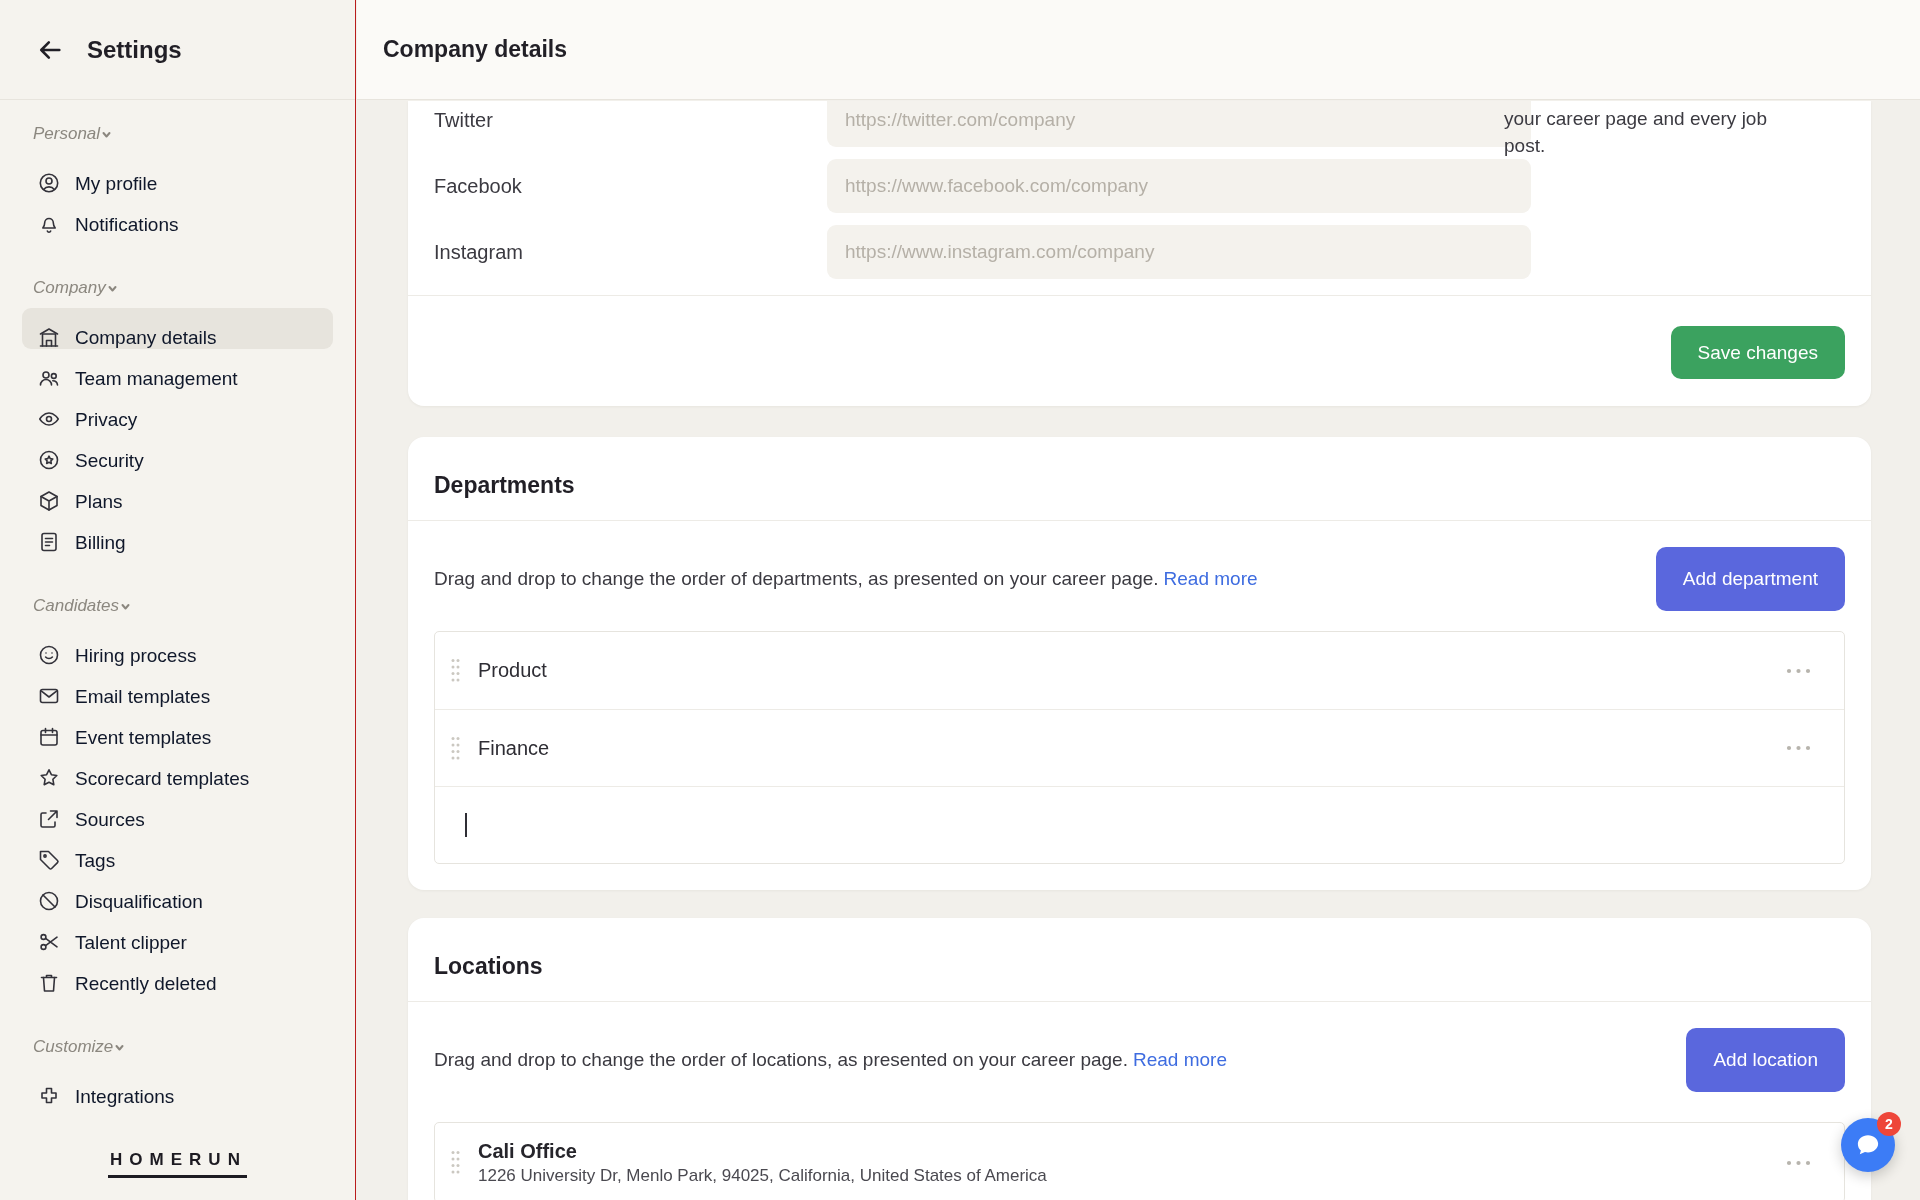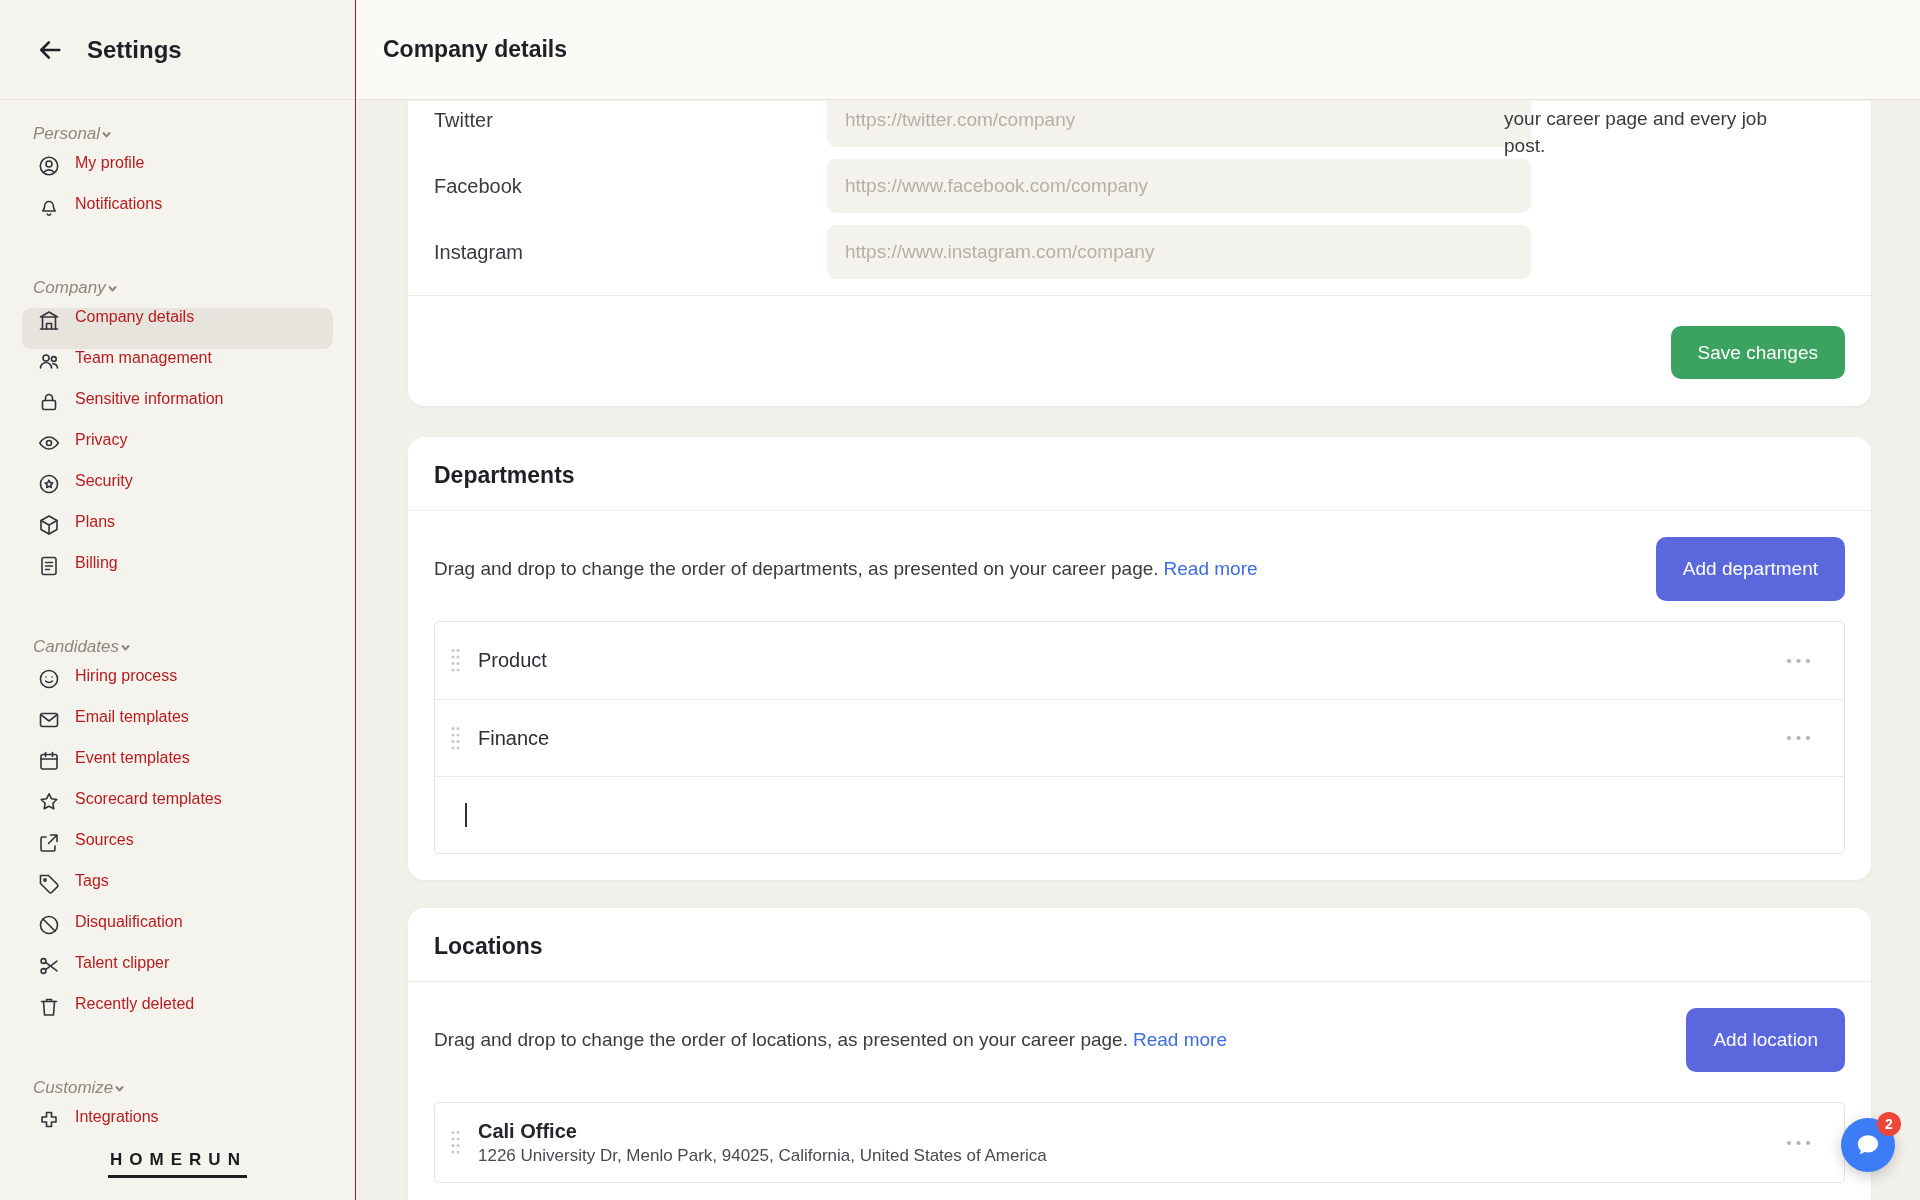--- a/index.html
+++ b/index.html
@@ -25,23 +25,23 @@
   .settings-title { font-size: 24px; font-weight: 700; color: #211f26; }
 
   .sidebar-nav { flex: 1 1 auto; overflow: hidden; padding: 22px 22px 0; }
   .nav-section-label {
     display: flex; align-items: center; 
     margin: 40px 0 8px 11px; height: 24px;
     font-size: 17px; color: #8b877f; cursor: pointer; font-style: italic;
   }
   .nav-section-label.first { margin-top: 0; }
   .nav-item {
-    display: flex; align-items: flex-start; gap: 14px; height: 41px;
+    display: flex; align-items: flex-end; gap: 14px; height: 41px;
     padding: 0 10px 0 15px; border-radius: 9px;
-    font-size: 16px; color: #b91c1c; cursor: pointer; white-space: nowrap;
+    font-size: 19px; color: #0f172a; cursor: pointer; white-space: nowrap;
   }
   .nav-item.active { background: #e7e4dd; }
   .nav-item svg { flex: 0 0 24px; }
 
   .sidebar-footer {
     flex: 0 0 72px; display: flex; align-items: center; justify-content: center;
     background: #f5f3ee; z-index: 2;
   }
   .logo {
     font-size: 17px; font-weight: 700; letter-spacing: 7px; color: #1d1b22;
@@ -86,21 +86,21 @@
   .btn {
     border: none; border-radius: 10px; height: 53px; padding: 0 27px;
     font-size: 19px; font-family: inherit; color: #ffffff; cursor: pointer;
   }
   .btn-green { background: #3ba25f; }
   .btn-blue { background: #5a67dd; height: 64px; }
 
   .card-block { margin-top: 31px; }
   .card-locations { margin-top: 28px; }
   .card-title {
-    padding: 25px 26px 21px; font-size: 23px; font-weight: 600; color: #211f26;
+    padding: 35px 26px 21px; font-size: 23px; font-weight: 600; color: #211f26;
     border-bottom: 1px solid #edebe6;
   }
   .card-body { padding: 26px; }
   .card-locations .card-body { padding-bottom: 60px; }
   .desc-row { display: flex; align-items: center; justify-content: space-between; }
   .desc { font-size: 19px; color: #3b3a41; }
   .read-more { color: #3e6ce0; margin-left: 5px; cursor: pointer; text-decoration: none; }
 
   .item-list { margin-top: 20px; border: 1px solid #e6e4de; border-radius: 5px; }
   .card-locations .item-list { margin-top: 30px; }
@@ -182,27 +182,20 @@
       <span>Company details</span>
     </div>
     <div class="nav-item">
       <svg class="icon" width="24" height="24" viewBox="0 0 24 24">
           <circle cx="9" cy="9" r="3"></circle>
           <path d="M3.5 19a5.5 5.5 0 0111 0"></path>
           <circle cx="16.8" cy="10" r="2.4"></circle>
           <path d="M15.8 14.7a4.8 4.8 0 014.7 4.3"></path>
         </svg>
       <span>Team management</span>
-    </div>
-    <div class="nav-item">
-      <svg class="icon" width="24" height="24" viewBox="0 0 24 24">
-          <rect x="5.5" y="10.5" width="13" height="9" rx="1.5"></rect>
-          <path d="M8.5 10.5V8a3.5 3.5 0 017 0v2.5"></path>
-        </svg>
-      <span>Sensitive information</span>
     </div>
     <div class="nav-item">
       <svg class="icon" width="24" height="24" viewBox="0 0 24 24">
           <path d="M2.8 12S6.2 6 12 6s9.2 6 9.2 6-3.4 6-9.2 6-9.2-6-9.2-6z"></path>
           <circle cx="12" cy="12" r="2.5"></circle>
         </svg>
       <span>Privacy</span>
     </div>
     <div class="nav-item">
       <svg class="icon" width="24" height="24" viewBox="0 0 24 24">

